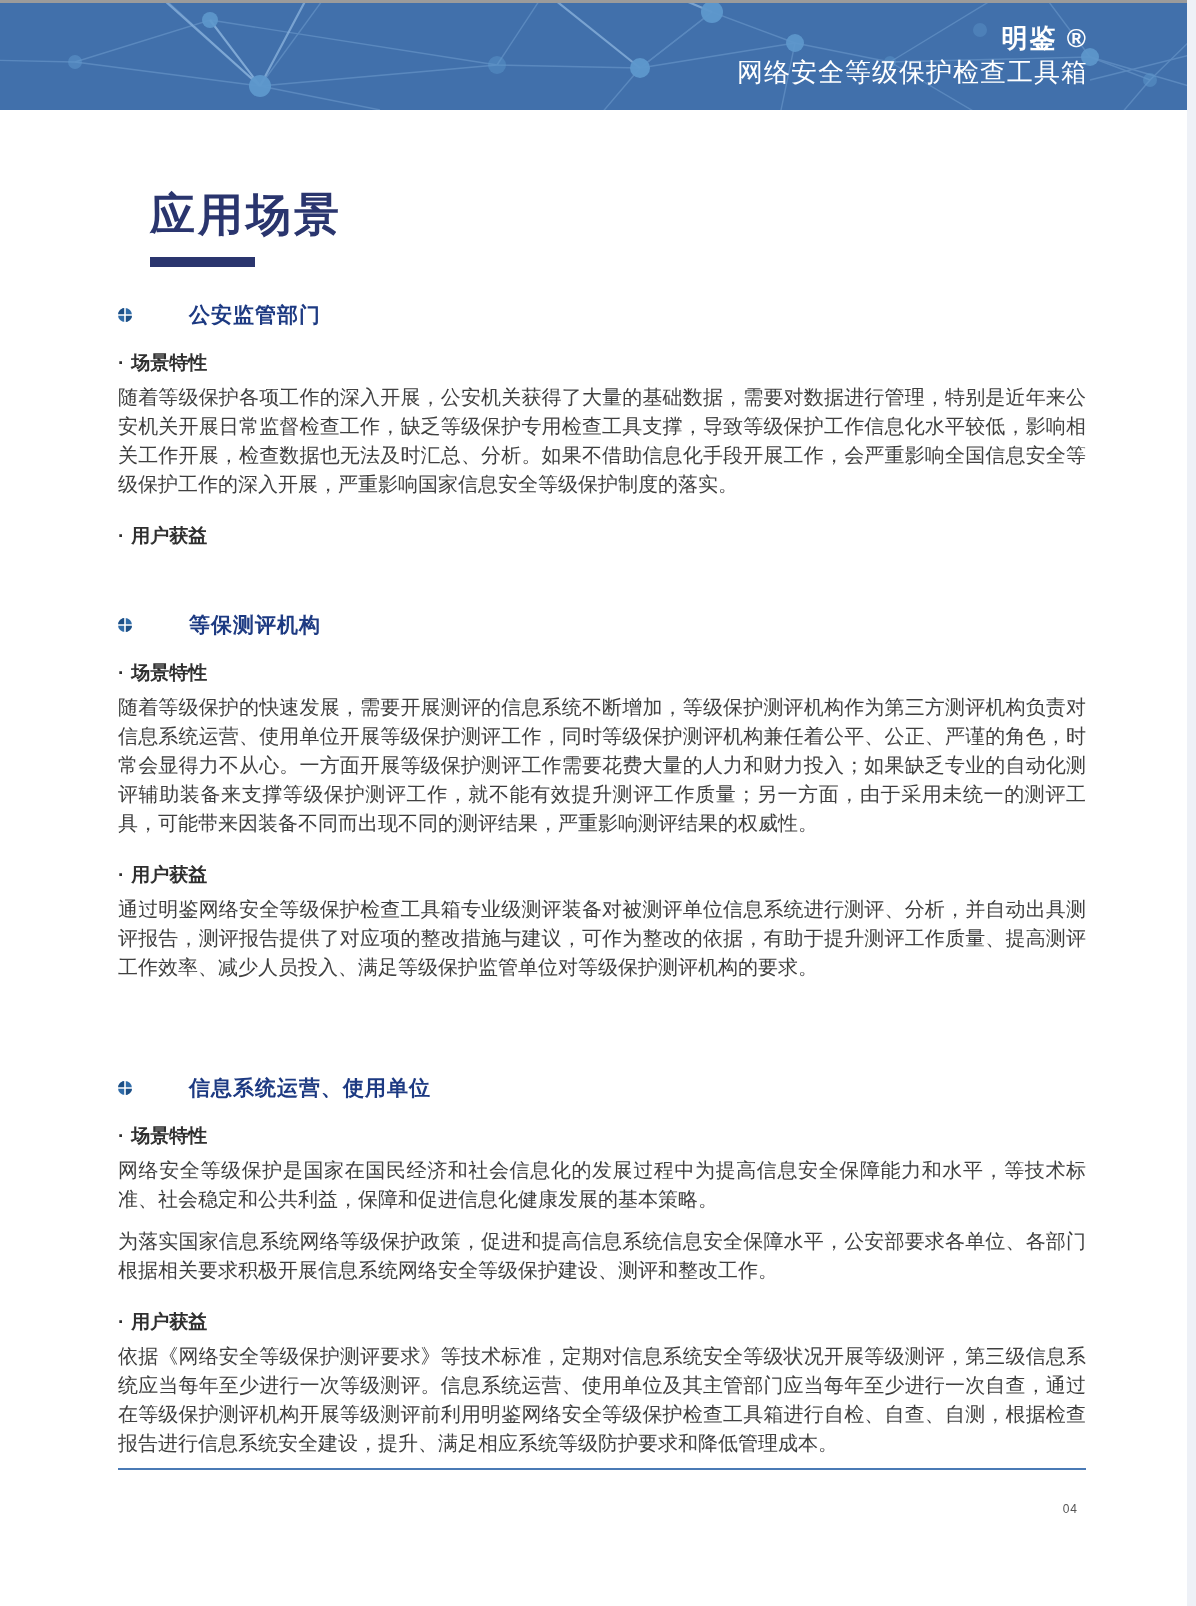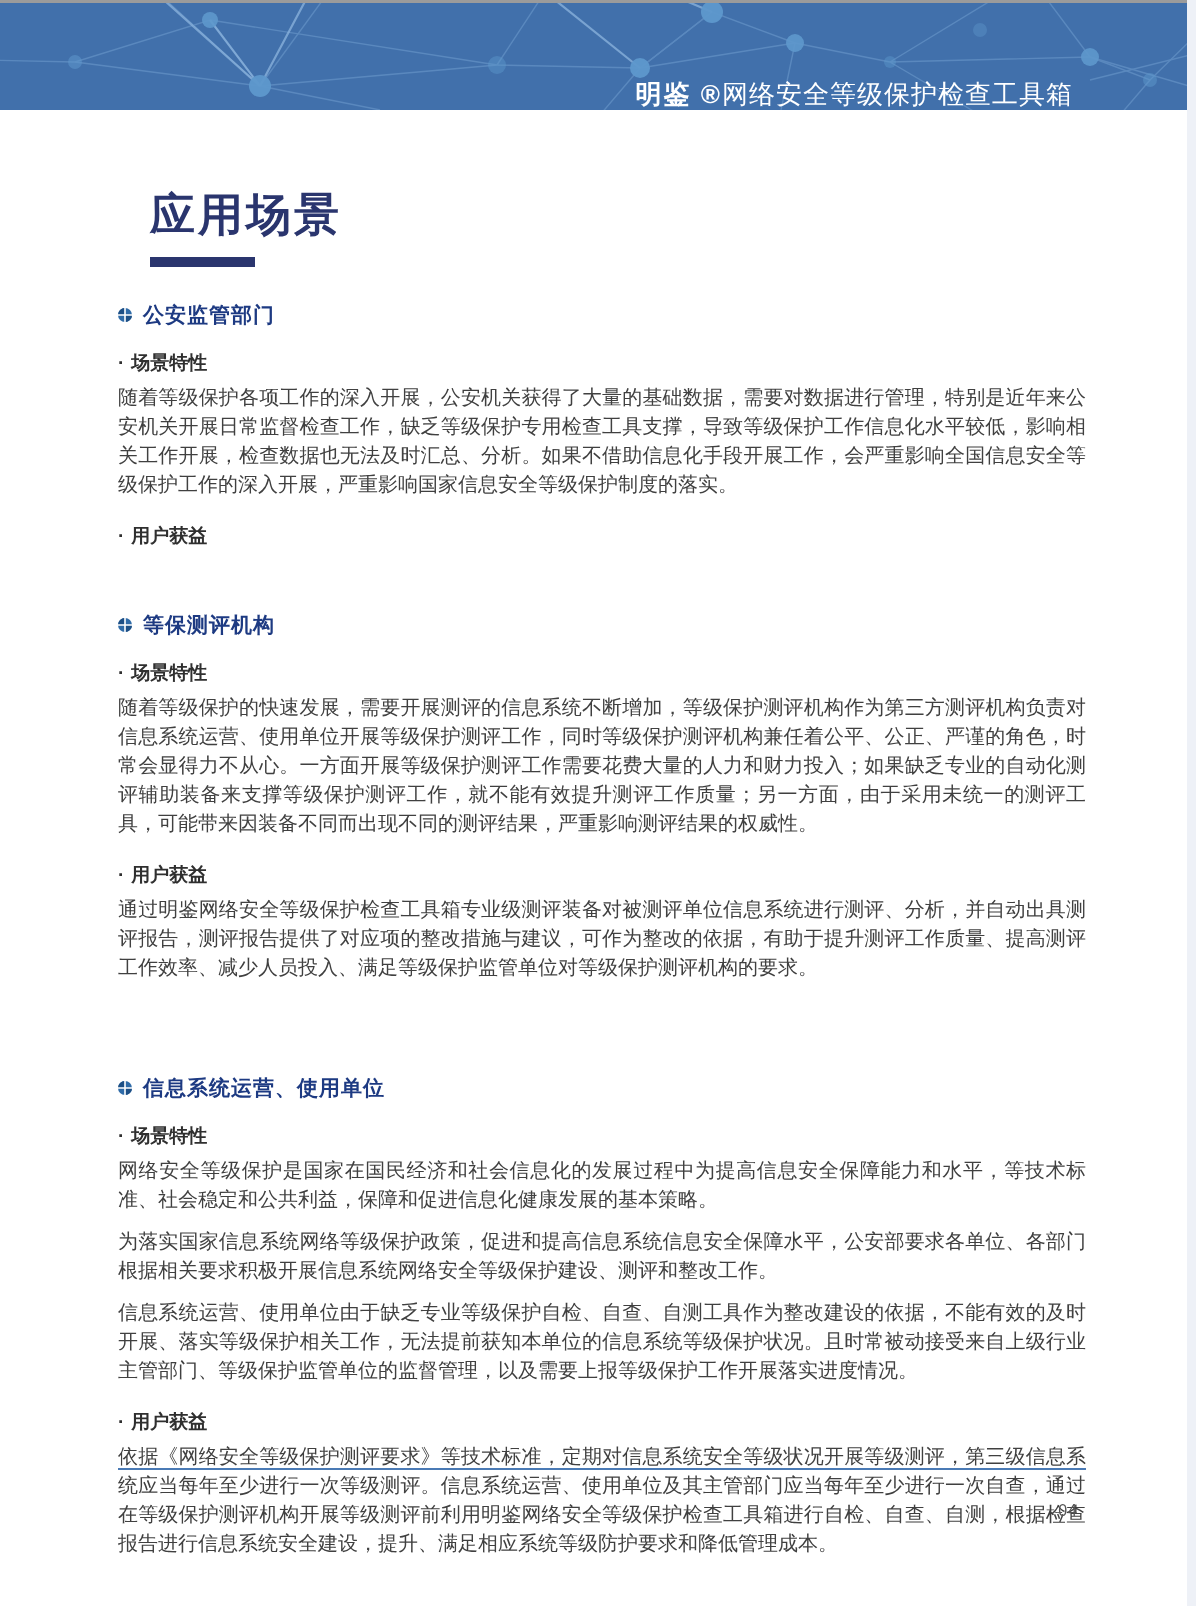--- a/index.html
+++ b/index.html
@@ -32,23 +32,23 @@
     position: relative;
     width: 100%; height: 110px;
     background: #4170ab;
     overflow: hidden;
   }
   .header-band svg.constellation {
     position: absolute; inset: 0;
     width: 100%; height: 100%;
   }
   .header-text {
-    position: absolute; top: 0; right: 123px;
+    position: absolute; top: 0; right: 108px;
     height: 100%;
-    display: flex; flex-direction: row;
+    display: flex; flex-direction: column;
     justify-content: center; align-items: flex-end;
     z-index: 2;
     color: #ffffff;
   }
   .brand-line {
     font-size: 26px; font-weight: bold;
     letter-spacing: 2px;
     line-height: 1.25;
   }
   .product-line {
@@ -82,20 +82,21 @@
 
   .section-heading {
     display: flex; align-items: center;
     gap: 11px;
   }
   .section-heading .marker { width: 14px; height: 14px; flex: 0 0 auto; display: block; }
   .section-title {
     font-size: 21px; font-weight: bold;
     color: #1d3a82;
     letter-spacing: 1px;
+    margin-left: 46px;
   }
 
   .sub-label {
     margin-top: 21px;
     font-size: 19px; font-weight: bold;
     color: #2f2f2f;
     display: flex; align-items: center; gap: 7px;
   }
   .sub-label .dot { font-weight: bold; color: #2f2f2f; }
 
@@ -113,21 +114,21 @@
   
   .footer-divider {
     position: absolute;
     top: 1468px; left: 118px;
     width: 968px; height: 0;
     border-top: 2px solid #4a7ab5;
   }
   .page-number {
     position: absolute;
     top: 1502px; right: 118px;
-    font-size: 16px;
+    font-size: 12px;
     color: #555555;
     letter-spacing: 1px;
   }
 </style>
 </head>
 <body>
 
 <div class="top-hairline"></div>
 <div class="edge-strip"></div>
 
@@ -238,21 +239,20 @@
       </svg>
       <h2 class="section-title">信息系统运营、使用单位</h2>
     </div>
     <div class="block">
       <div class="sub-label">
         <span class="dot">·</span>
         <span>场景特性</span>
       </div>
       <p class="body-par">网络安全等级保护是国家在国民经济和社会信息化的发展过程中为提高信息安全保障能力和水平，等技术标准、社会稳定和公共利益，保障和促进信息化健康发展的基本策略。</p>
       <p class="body-par">为落实国家信息系统网络等级保护政策，促进和提高信息系统信息安全保障水平，公安部要求各单位、各部门根据相关要求积极开展信息系统网络安全等级保护建设、测评和整改工作。</p>
-      <p class="body-par">信息系统运营、使用单位由于缺乏专业等级保护自检、自查、自测工具作为整改建设的依据，不能有效的及时开展、落实等级保护相关工作，无法提前获知本单位的信息系统等级保护状况。且时常被动接受来自上级行业主管部门、等级保护监管单位的监督管理，以及需要上报等级保护工作开展落实进度情况。</p>
     </div>
     <div class="block">
       <div class="sub-label">
         <span class="dot">·</span>
         <span>用户获益</span>
       </div>
       <p class="body-par">依据《网络安全等级保护测评要求》等技术标准，定期对信息系统安全等级状况开展等级测评，第三级信息系统应当每年至少进行一次等级测评。信息系统运营、使用单位及其主管部门应当每年至少进行一次自查，通过在等级保护测评机构开展等级测评前利用明鉴网络安全等级保护检查工具箱进行自检、自查、自测，根据检查报告进行信息系统安全建设，提升、满足相应系统等级防护要求和降低管理成本。</p>
     </div>
   </section>
 

